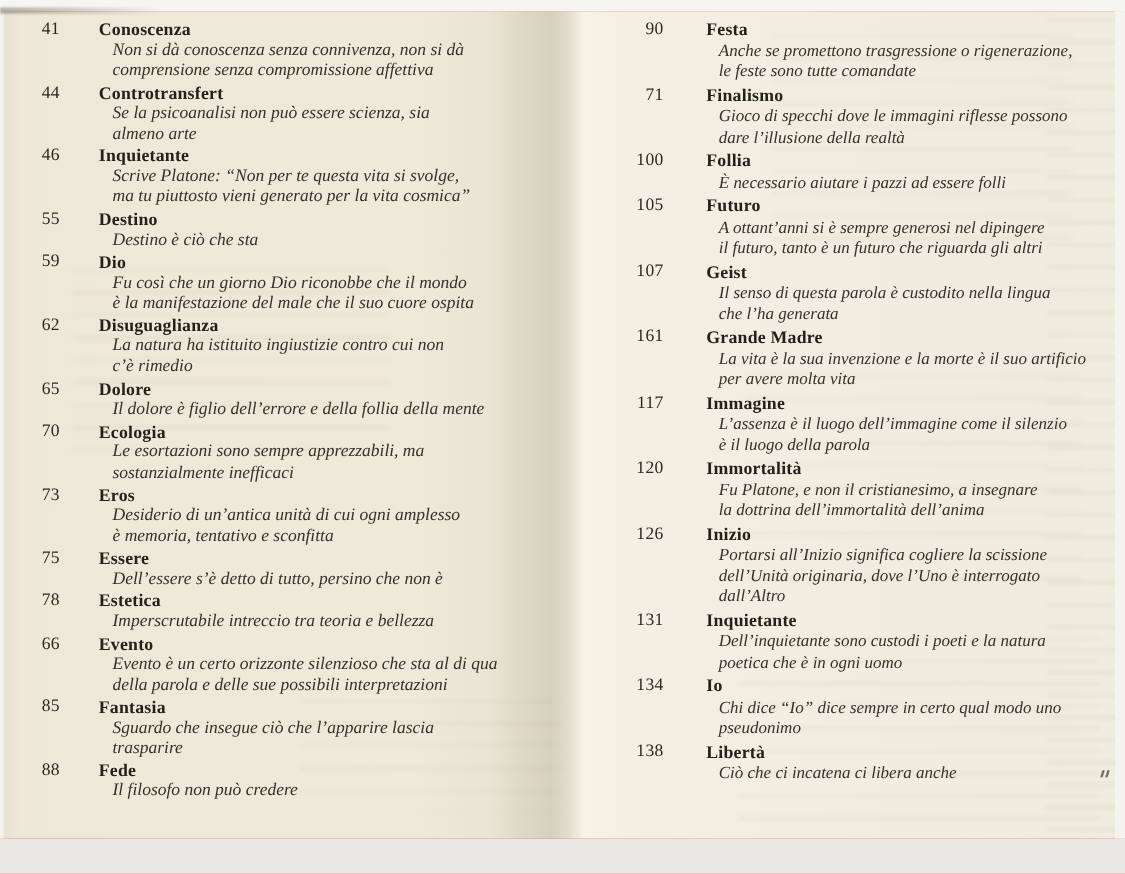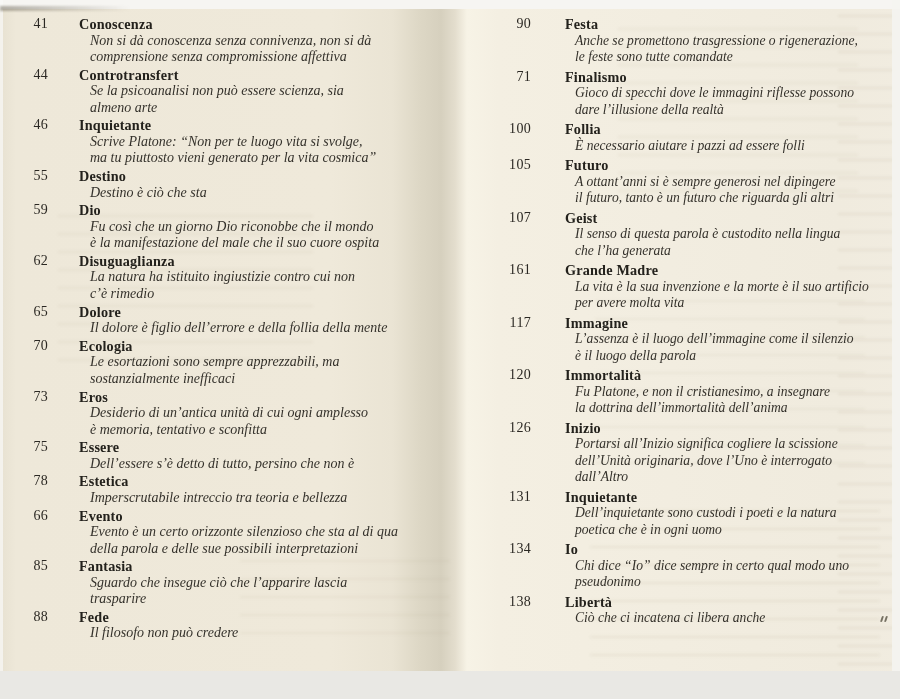--- a/index.html
+++ b/index.html
@@ -106,21 +106,21 @@
       <div class="term">Controtransfert</div>
       <div class="desc">Se la psicoanalisi non può essere scienza, sia
 almeno arte</div>
     </div>
   </div>
 
   <div class="entry">
     <span class="num">46</span>
     <div class="body">
       <div class="term">Inquietante</div>
-      <div class="desc">Scrive Platone: “Non per te luogo vita si svolge,
+      <div class="desc">Scrive Platone: “Non per te questa vita si svolge,
 ma tu piuttosto vieni generato per la vita cosmica”</div>
     </div>
   </div>
 
 
   <div class="entry">
     <span class="num">55</span>
     <div class="body">
       <div class="term">Destino</div>
       <div class="desc">Destino è ciò che sta</div>

